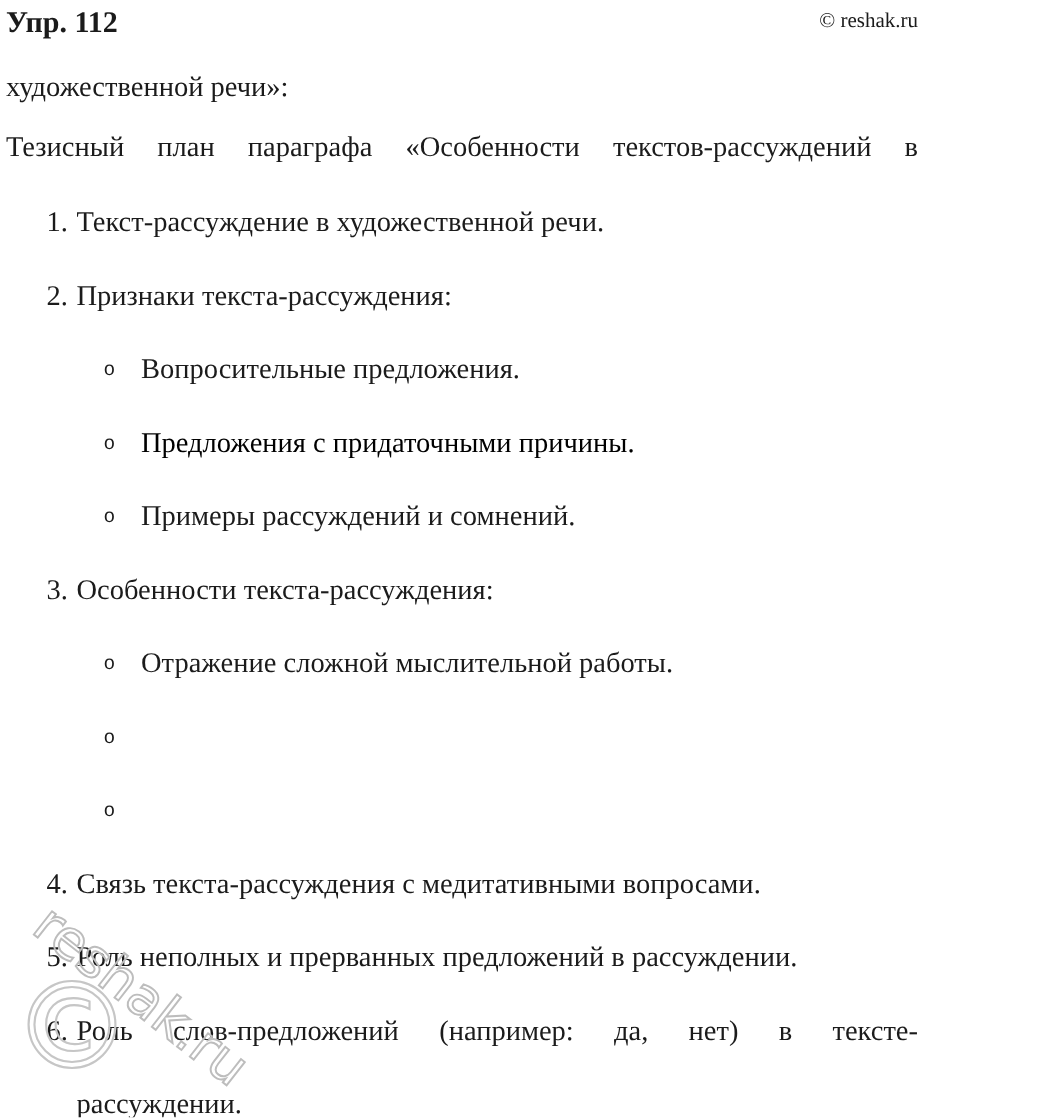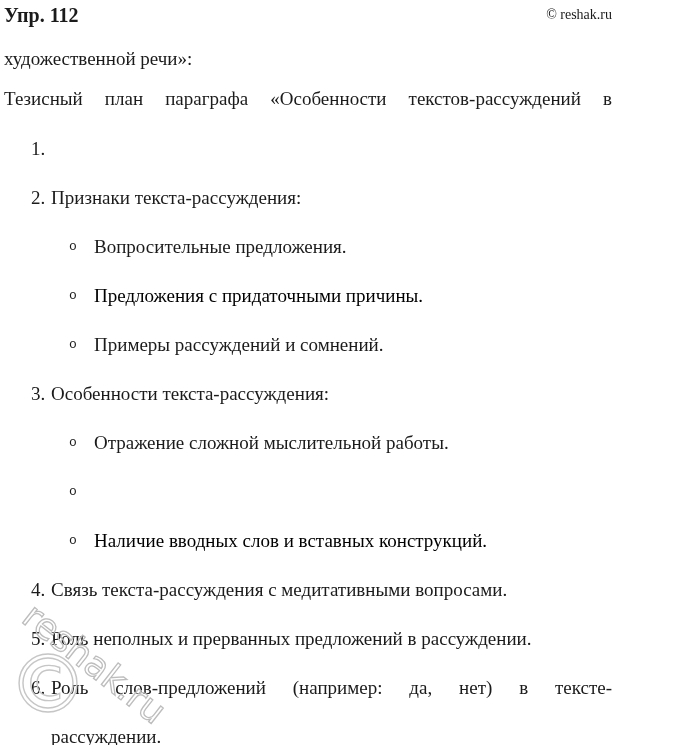--- a/index.html
+++ b/index.html
@@ -71,20 +71,21 @@
 
   <div class="intro">
     <div class="intro-line">художественной речи»:</div>
     <div class="intro-line spread">Тезисный план параграфа «Особенности текстов-рассуждений в</div>
   </div>
 
   <div class="list">
 
     <div class="row num-row">
       <span class="num">1.</span>
+      <span class="txt">Текст-рассуждение в художественной речи.</span>
     </div>
 
     <div class="row num-row">
       <span class="num">2.</span>
       <span class="txt">Признаки текста-рассуждения:</span>
     </div>
 
     <div class="row sub-row">
       <span class="bullet">o</span>
       <span class="txt">Вопросительные предложения.</span>
@@ -109,21 +110,20 @@
       <span class="bullet">o</span>
       <span class="txt">Отражение сложной мыслительной работы.</span>
     </div>
 
     <div class="row sub-row">
       <span class="bullet">o</span>
     </div>
 
     <div class="row sub-row">
       <span class="bullet">o</span>
-      <span class="txt muted">Наличие вводных слов и вставных конструкций.</span>
     </div>
 
     <div class="row num-row">
       <span class="num">4.</span>
       <span class="txt">Связь текста-рассуждения с медитативными вопросами.</span>
     </div>
 
     <div class="row num-row">
       <span class="num">5.</span>
       <span class="txt">Роль неполных и прерванных предложений в рассуждении.</span>

